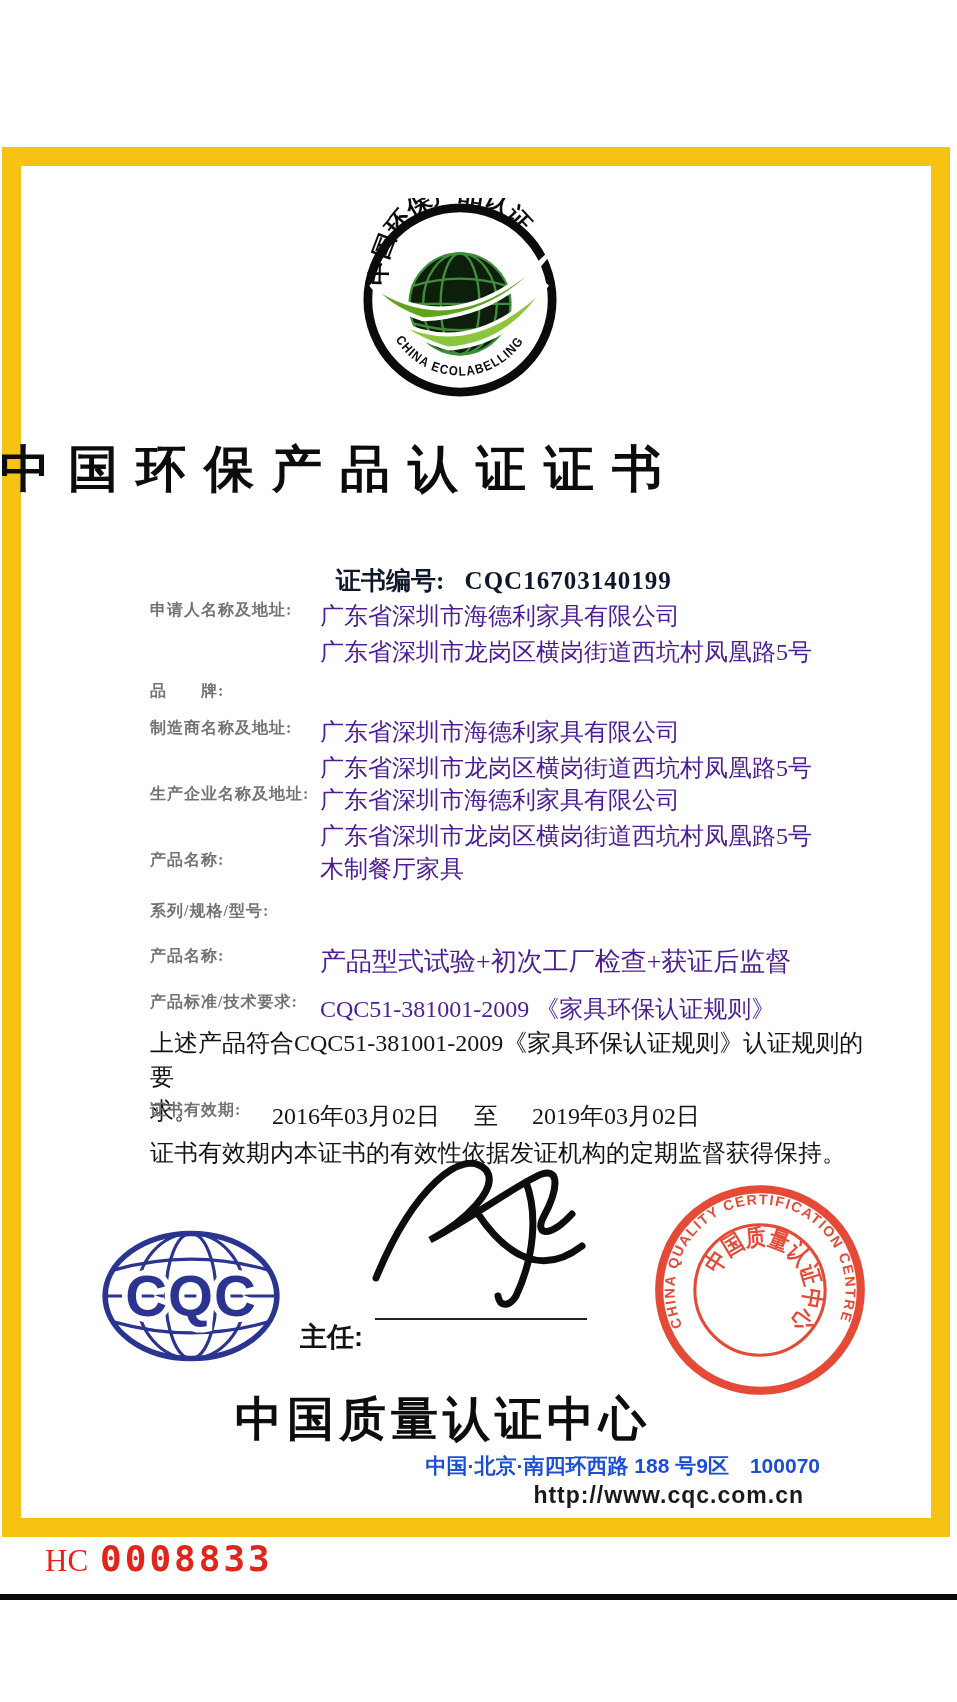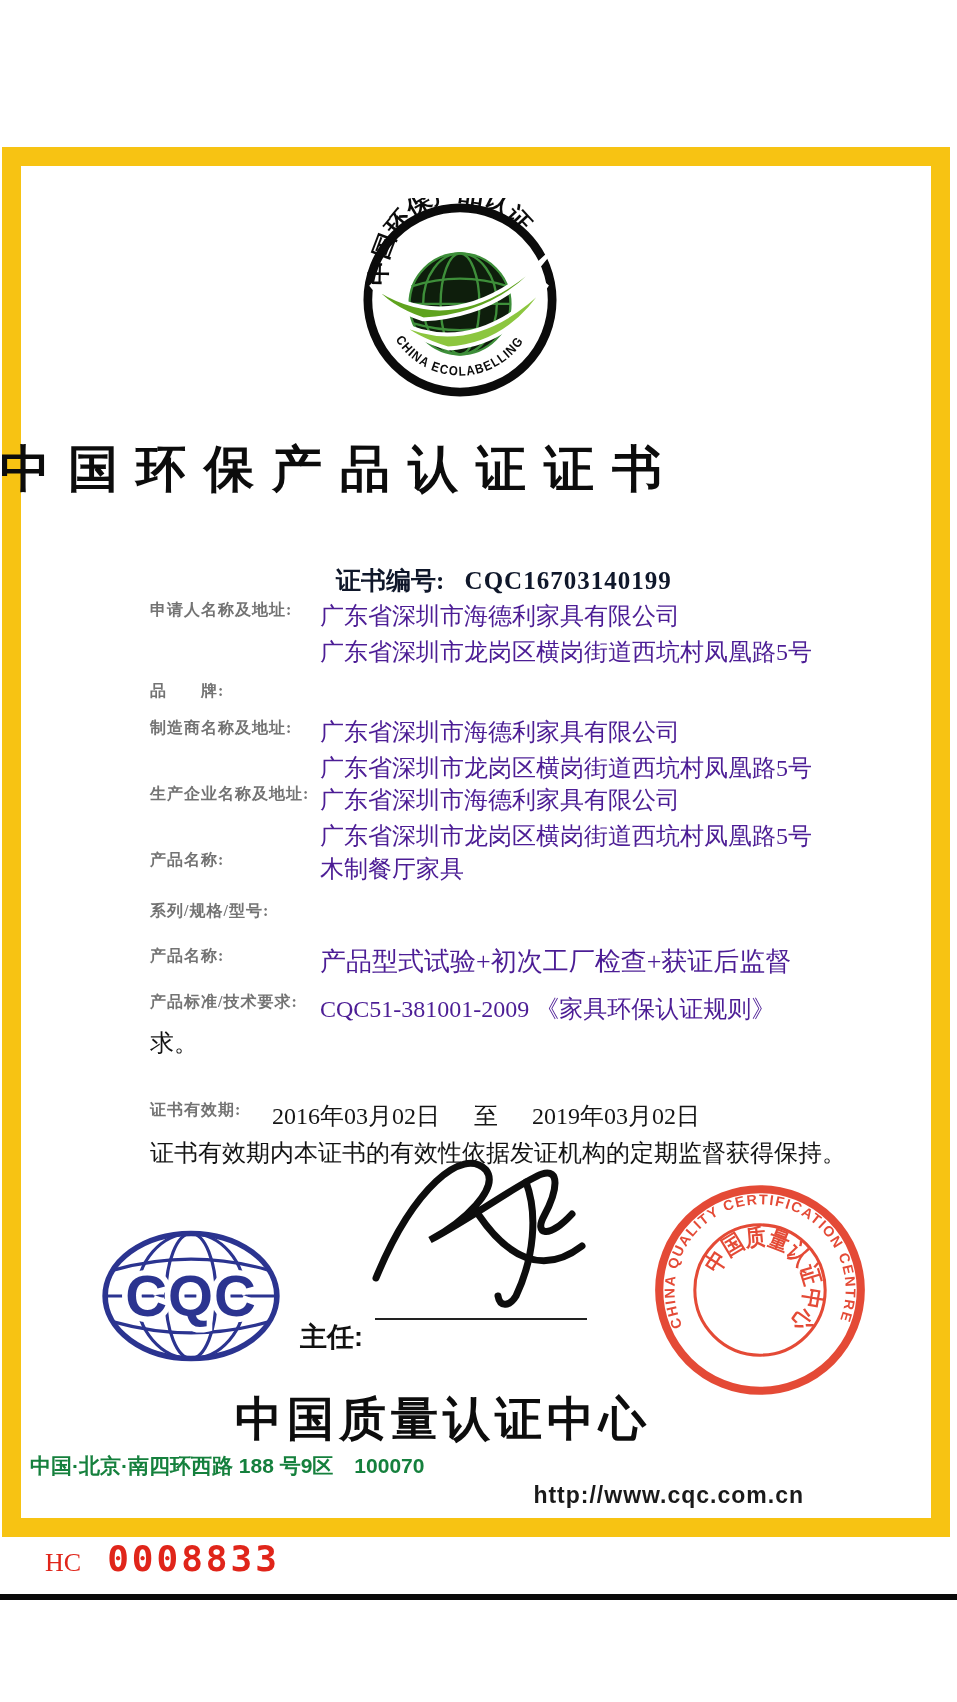--- a/index.html
+++ b/index.html
@@ -27,30 +27,30 @@
   
   .cqclogo{position:absolute;left:96px;top:1226px;width:190px;height:140px;}
   .director{position:absolute;left:300px;top:1288px;font-size:27px;font-weight:bold;
             font-family:"Liberation Sans","DejaVu Sans",sans-serif;color:#111;margin-top:31px;}
   .sigline{position:absolute;left:375px;top:1318px;width:212px;border-bottom:2px solid #222;}
   .signature{position:absolute;left:358px;top:1118px;width:240px;height:205px;}
   .stamp{position:absolute;left:648px;top:1178px;width:224px;height:224px;opacity:.92;}
   .org{position:absolute;left:0;top:1388px;width:886px;text-align:center;
        font-family:"Liberation Sans","DejaVu Sans",sans-serif;font-weight:bold;
        font-size:47px;letter-spacing:5px;color:#0d0d0d;}
-  .addr{position:absolute;left:30px;top:1452px;width:790px;text-align:left;
+  .addr{position:absolute;left:30px;top:1452px;width:790px;text-align:right;
         font-family:"Liberation Sans","DejaVu Sans",sans-serif;font-weight:bold;
-        font-size:21px;color:#15803d;}
+        font-size:21px;color:#1d4ed8;}
   .url{position:absolute;left:30px;top:1482px;width:774px;text-align:right;
        font-family:"Liberation Sans","DejaVu Sans",sans-serif;font-weight:bold;
        font-size:23px;color:#1a1a1a;letter-spacing:1px;}
   .serial{position:absolute;left:45px;top:1538px;color:#E0251A;}
-  .serial .pre{font-size:26px;font-family:"Liberation Serif",serif;vertical-align:baseline;}
+  .serial .pre{font-size:31px;font-family:"Liberation Serif",serif;vertical-align:baseline;}
   .serial .no{font-size:36px;font-weight:bold;font-family:"DejaVu Sans Mono",monospace;
-              letter-spacing:3px;margin-left:22px;}
+              letter-spacing:3px;margin-left:8px;}
   .botline{position:absolute;left:0;top:1594px;width:957px;height:6px;background:#0a0a0a;}
 </style>
 </head>
 <body>
 
 <div class="frame"></div>
 
 <svg class="ecologo" viewBox="0 0 200 200">
   <circle cx="100" cy="100" r="95" fill="#ffffff" stroke="#0b0b0b" stroke-width="9"></circle>
   <defs>
@@ -113,20 +113,21 @@
 <div class="val small" style="top:884px">
 </div>
 
 <div class="lbl" style="top:946px">产品名称:</div>
 <div class="val" style="top:944px;font-size:26px">产品型式试验+初次工厂检查+获证后监督</div>
 
 <div class="lbl" style="top:992px">产品标准/技术要求:</div>
 <div class="val" style="top:991px">CQC51-381001-2009 《家具环保认证规则》</div>
 
 <div class="para" style="top:1026px">
+  <div>上述产品符合CQC51-381001-2009《家具环保认证规则》认证规则的要</div>
   <div>求。</div>
 </div>
 
 <div class="lbl" style="top:1100px">证书有效期:</div>
 <div class="validity">
   <span>2016年03月02日</span>
   <span>至</span>
   <span>2019年03月02日</span>
 </div>
 

